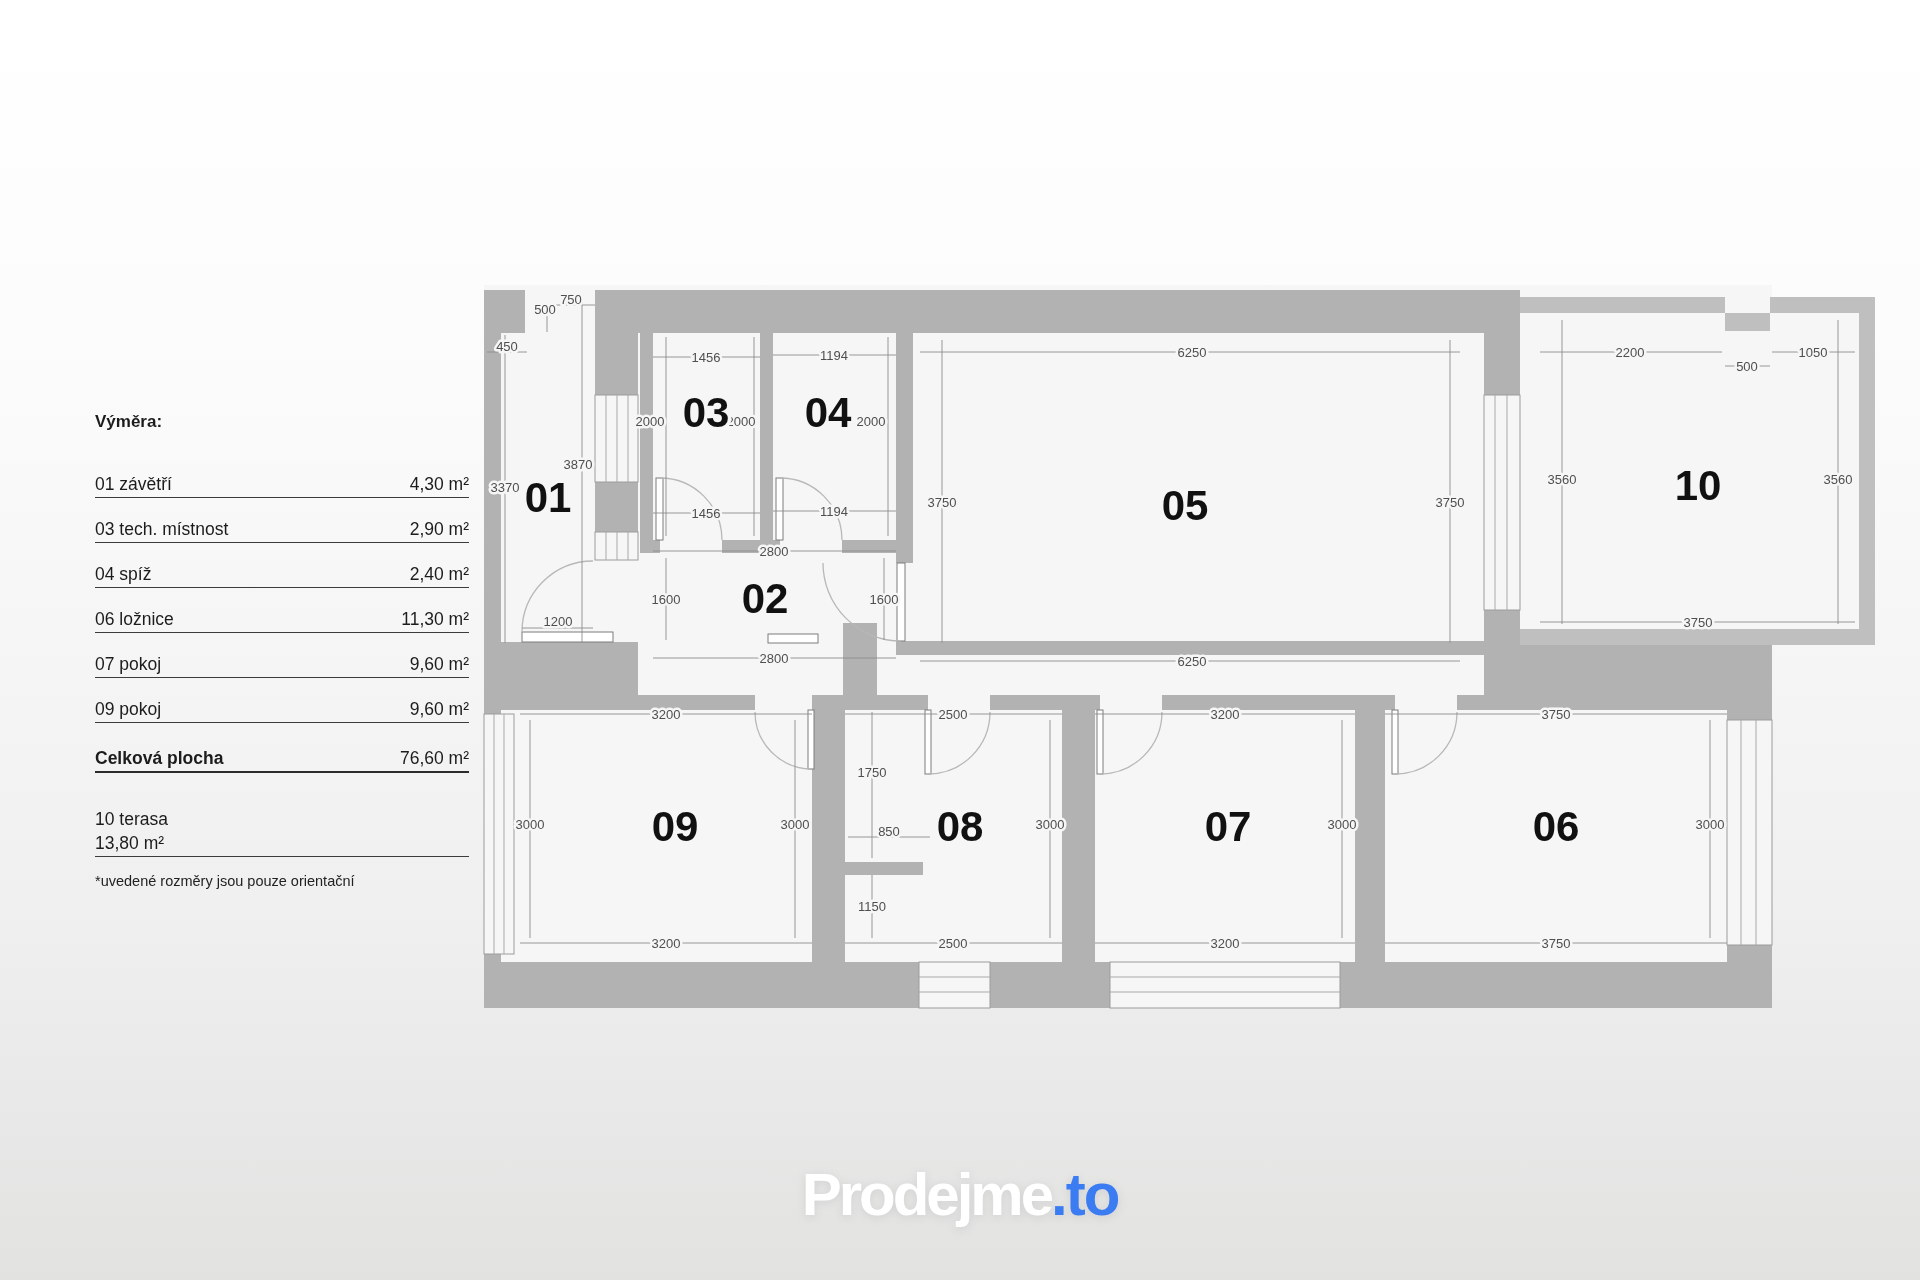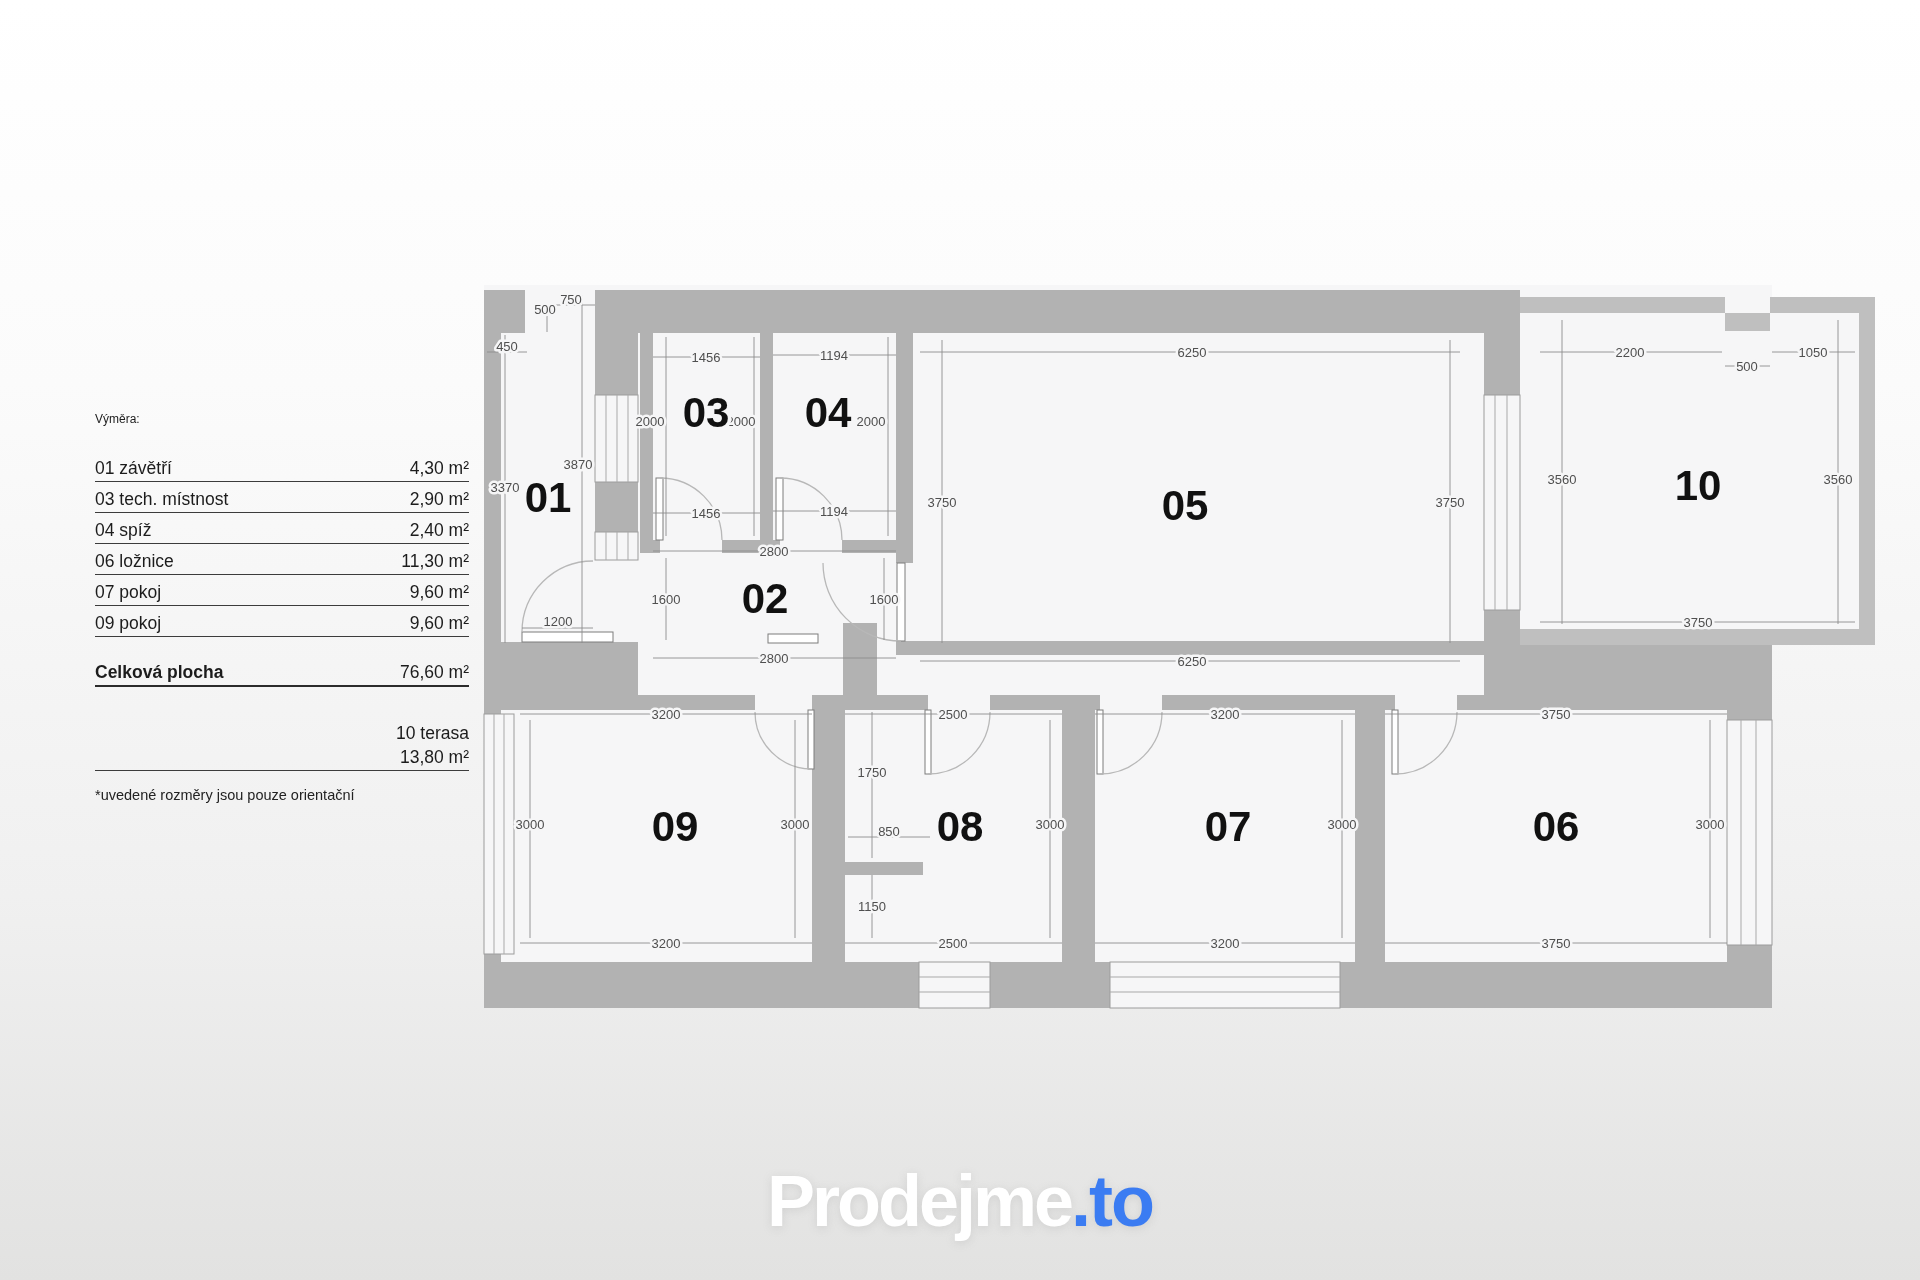--- a/index.html
+++ b/index.html
@@ -3,23 +3,23 @@
 <meta charset="utf-8">
 <style>
   html,body{margin:0;padding:0;}
   body{font-family:"Liberation Sans",sans-serif;}
   .stage{
     position:relative;width:1920px;height:1280px;overflow:hidden;
     background:linear-gradient(180deg,#ffffff 0%,#fbfbfb 30%,#f0f0f0 70%,#e2e2e1 100%);
   }
   
   .legend{position:absolute;left:95px;top:412px;width:374px;color:#1c1c1c;}
-  .legend-title{font-size:12px;font-weight:normal;margin-bottom:26px;}
-  .legend-row{display:flex;justify-content:space-between;align-items:flex-end;
-    border-bottom:1.6px solid #3c3c3c;padding:4px 0 1px;font-size:17.5px;line-height:24px;margin-bottom:1px;}
+  .legend-title{font-size:17px;font-weight:bold;margin-bottom:36px;}
+  .legend-row{display:flex;justify-content:space-between;align-items:flex-start;
+    border-bottom:1.6px solid #3c3c3c;padding:4px 0 1px;font-size:17.5px;line-height:24px;margin-bottom:15px;}
   .legend-row .val{font-weight:normal;}
   .legend-row.total{font-weight:bold;border-bottom:2.2px solid #2b2b2b;margin-top:19px;}
   .legend-row.extra{margin-top:30px;flex-direction:column;}
   .legend-foot{font-size:14.5px;margin-top:16px;color:#222;}
   
   svg.plan{position:absolute;left:0;top:0;}
   .wall{fill:#b2b2b2;}
   .twall{fill:#bfbfbf;}
   .room{fill:#f6f6f7;}
   .punch{fill:#f6f6f7;}
@@ -27,21 +27,21 @@
   .glz{stroke:#a9a9a9;stroke-width:1;fill:none;}
   .leaf{fill:#ffffff;stroke:#7d7d7d;stroke-width:1;}
   .arc{fill:none;stroke:#b8b8b8;stroke-width:1.3;}
   .dimline{stroke:#8d8d8d;stroke-width:0.9;}
   .dimtext{font-family:"Liberation Sans",sans-serif;font-size:13px;fill:#4f4f4f;
     text-anchor:middle;dominant-baseline:central;paint-order:stroke;stroke:#f6f6f7;stroke-width:5px;stroke-linejoin:round;}
   .roomnum{font-family:"Liberation Sans",sans-serif;font-size:42px;font-weight:bold;fill:#111;
     text-anchor:middle;dominant-baseline:central;paint-order:stroke;stroke:#f6f6f7;stroke-width:7px;stroke-linejoin:round;}
   
   .logo{position:absolute;left:0;right:0;top:1160px;text-align:center;
-    font-size:72px;font-weight:bold;letter-spacing:-3px;color:#ffffff;
+    font-size:60px;font-weight:bold;letter-spacing:-3px;color:#ffffff;
     text-shadow:0 2px 8px rgba(150,150,150,0.25);}
   .logo .to{color:#3b7cf2;letter-spacing:-2px;}
 </style>
 </head>
 <body>
 
 <div class="stage">
 
   <div class="legend">
     <div class="legend-title">Výměra:</div>

